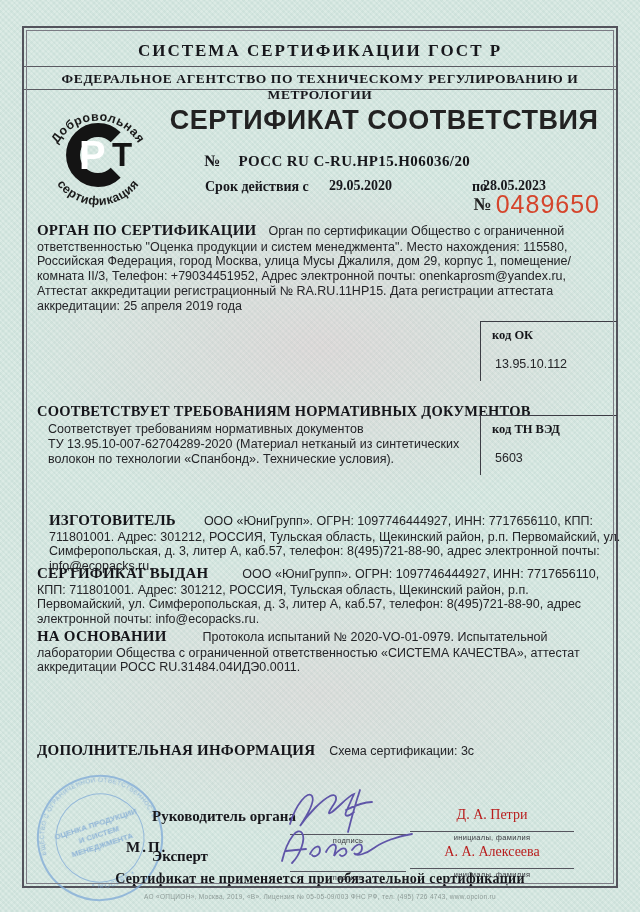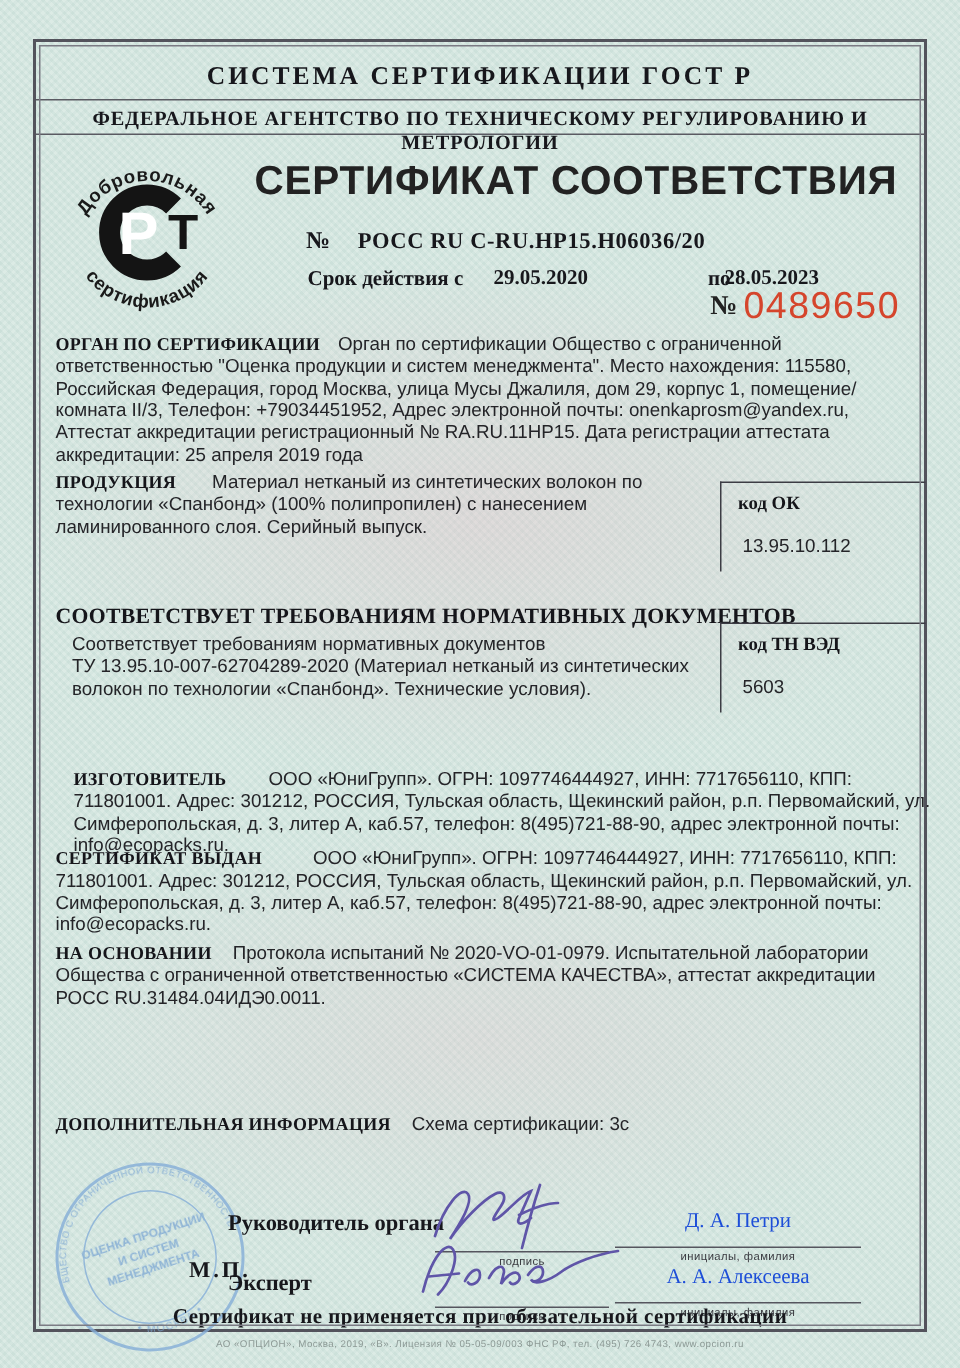--- a/index.html
+++ b/index.html
@@ -29,35 +29,35 @@
   .numrow{left:180px;top:124px;font-size:15px;letter-spacing:.4px;}
   .numrow .nosign{font-size:16px;margin-right:18px;}
   .val-label{left:181px;top:151px;font-size:14px;}
   .val-d1{left:305px;top:150px;font-size:14px;}
   .val-po{left:448px;top:151px;font-size:14px;}
   .val-d2{left:459px;top:150px;font-size:14px;}
   .blank{top:162px;right:16px;text-align:right;white-space:nowrap;margin-left:20px;}
   .blank .sign{font-family:"Liberation Serif",serif;font-weight:bold;font-size:18px;color:#222;vertical-align:3px;margin-right:4px;}
   .blank .digits{font-family:"Liberation Sans",sans-serif;font-size:25px;letter-spacing:1px;color:#d5452c;}
   .sec{left:13px;width:573px;font-size:12.5px;line-height:1.18;color:#242428;}
-  .sec .label{font-family:"Liberation Serif",serif;font-weight:bold;font-size:12px;letter-spacing:.2px;color:#15151a;}
+  .sec .label{font-family:"Liberation Serif",serif;font-weight:bold;font-size:15px;letter-spacing:.2px;color:#15151a;}
   .narrow{width:448px;}
   .codebox{left:456px;width:137px;height:64px;}
   .codebox::before{content:'';position:absolute;left:0;top:0;right:0;border-top:1px solid #3c3c44;}
   .codebox::after{content:'';position:absolute;left:0;top:0;height:60px;border-left:1px solid #3c3c44;}
   .codebox .clabel{position:absolute;left:12px;top:7px;font-family:"Liberation Serif",serif;font-weight:bold;font-size:12.5px;color:#15151a;}
   .codebox .cval{position:absolute;left:15px;top:26px;font-size:12.5px;color:#242428;margin-top:10px;}
   .headline{left:13px;font-family:"Liberation Serif",serif;font-weight:bold;font-size:14.5px;letter-spacing:.2px;color:#15151a;}
   .subtext{left:24px;width:430px;font-size:12.5px;line-height:1.18;color:#242428;}
   .subtext span{display:block;}
   .mp{left:58px;top:811px;font-size:15px;letter-spacing:2px;margin-left:44px;}
   .role{left:128px;font-size:15px;}
   .sigline{border-top:1px solid #55555e;height:0;}
   .caption{font-size:7.5px;color:#3a3a40;text-align:center;letter-spacing:.3px;}
-  .namecell{left:386px;width:164px;text-align:center;font-family:"Liberation Serif",serif;font-size:14px;color:#1d4ed8;}
+  .namecell{left:386px;width:164px;text-align:center;font-family:"Liberation Serif",serif;font-size:14px;color:#b91c1c;}
   .note{left:0;right:0;top:843px;text-align:center;font-size:14px;letter-spacing:.3px;}
   .printinfo{left:0;right:0;top:893px;text-align:center;font-size:6.5px;color:#8d9a96;letter-spacing:.3px;}
   svg text{font-family:"Liberation Sans",sans-serif;}
 </style>
 </head>
 <body>
 
 <div class="frame">
 
   <div class="abs serifb sys">СИСТЕМА СЕРТИФИКАЦИИ ГОСТ Р</div>
@@ -93,23 +93,20 @@
   <div class="abs serifb val-d2">28.05.2023</div>
 
   <div class="abs blank">
     <span class="sign">№</span><span class="digits">0489650</span>
   </div>
 
   <p class="abs sec" style="top:194px;margin:0;">
     <b class="label" style="margin-right:12px;">ОРГАН ПО СЕРТИФИКАЦИИ</b><span>Орган по сертификации Общество с ограниченной ответственностью "Оценка продукции и систем менеджмента". Место нахождения: 115580, Российская Федерация, город Москва, улица Мусы Джалиля, дом 29, корпус 1, помещение/комната II/3, Телефон: +79034451952, Адрес электронной почты: onenkaprosm@yandex.ru, Аттестат аккредитации регистрационный № RA.RU.11HP15. Дата регистрации аттестата аккредитации: 25 апреля 2019 года</span>
   </p>
 
-  <p class="abs sec narrow" style="top:286px;margin:0;">
-    <b class="label" style="margin-right:24px;">ПРОДУКЦИЯ</b><span>Материал нетканый из синтетических волокон по технологии «Спанбонд» (100% полипропилен) с нанесением ламинированного слоя. Серийный выпуск.</span>
-  </p>
 
   <div class="abs codebox" style="top:293px;">
     <div class="clabel">код ОК</div>
     <div class="cval">13.95.10.112</div>
   </div>
 
   <div class="abs headline" style="top:375px;">СООТВЕТСТВУЕТ ТРЕБОВАНИЯМ НОРМАТИВНЫХ ДОКУМЕНТОВ</div>
   <div class="abs subtext" style="top:394px;">
     <span>Соответствует требованиям нормативных документов</span>
     <span>ТУ 13.95.10-007-62704289-2020 (Материал нетканый из синтетических волокон по технологии «Спанбонд». Технические условия).</span>
@@ -122,21 +119,21 @@
 
   <p class="abs sec" style="top:472px;margin:12px;">
     <b class="label" style="margin-right:28px;">ИЗГОТОВИТЕЛЬ</b><span>ООО «ЮниГрупп». ОГРН: 1097746444927, ИНН: 7717656110, КПП: 711801001. Адрес: 301212, РОССИЯ, Тульская область, Щекинский район, р.п. Первомайский, ул. Симферопольская, д. 3, литер А, каб.57, телефон: 8(495)721-88-90, адрес электронной почты: info@ecopacks.ru.</span>
   </p>
 
   <p class="abs sec" style="top:537px;margin:0;">
     <b class="label" style="margin-right:34px;">СЕРТИФИКАТ ВЫДАН</b><span>ООО «ЮниГрупп». ОГРН: 1097746444927, ИНН: 7717656110, КПП: 711801001. Адрес: 301212, РОССИЯ, Тульская область, Щекинский район, р.п. Первомайский, ул. Симферопольская, д. 3, литер А, каб.57, телефон: 8(495)721-88-90, адрес электронной почты: info@ecopacks.ru.</span>
   </p>
 
   <p class="abs sec" style="top:600px;margin:0;">
-    <b class="label" style="margin-right:14px;">НА ОСНОВАНИИ</b><span>Протокола испытаний № 2020-VO-01-0979. Испытательной лаборатории Общества с ограниченной ответственностью «СИСТЕМА КАЧЕСТВА», аттестат аккредитации РОСС RU.31484.04ИДЭ0.0011.</span>
+    <b class="label" style="margin-right:36px;">НА ОСНОВАНИИ</b><span>Протокола испытаний № 2020-VO-01-0979. Испытательной лаборатории Общества с ограниченной ответственностью «СИСТЕМА КАЧЕСТВА», аттестат аккредитации РОСС RU.31484.04ИДЭ0.0011.</span>
   </p>
 
   <p class="abs sec" style="top:714px;margin:0;">
     <b class="label" style="margin-right:14px;">ДОПОЛНИТЕЛЬНАЯ ИНФОРМАЦИЯ</b><span>Схема сертификации: 3с</span>
   </p>
 
   <div class="abs serifb mp">М.П.</div>
 
   <svg class="abs" style="left:6px;top:740px;opacity:.8;" width="140" height="140" viewBox="0 0 140 140">
     <defs>

